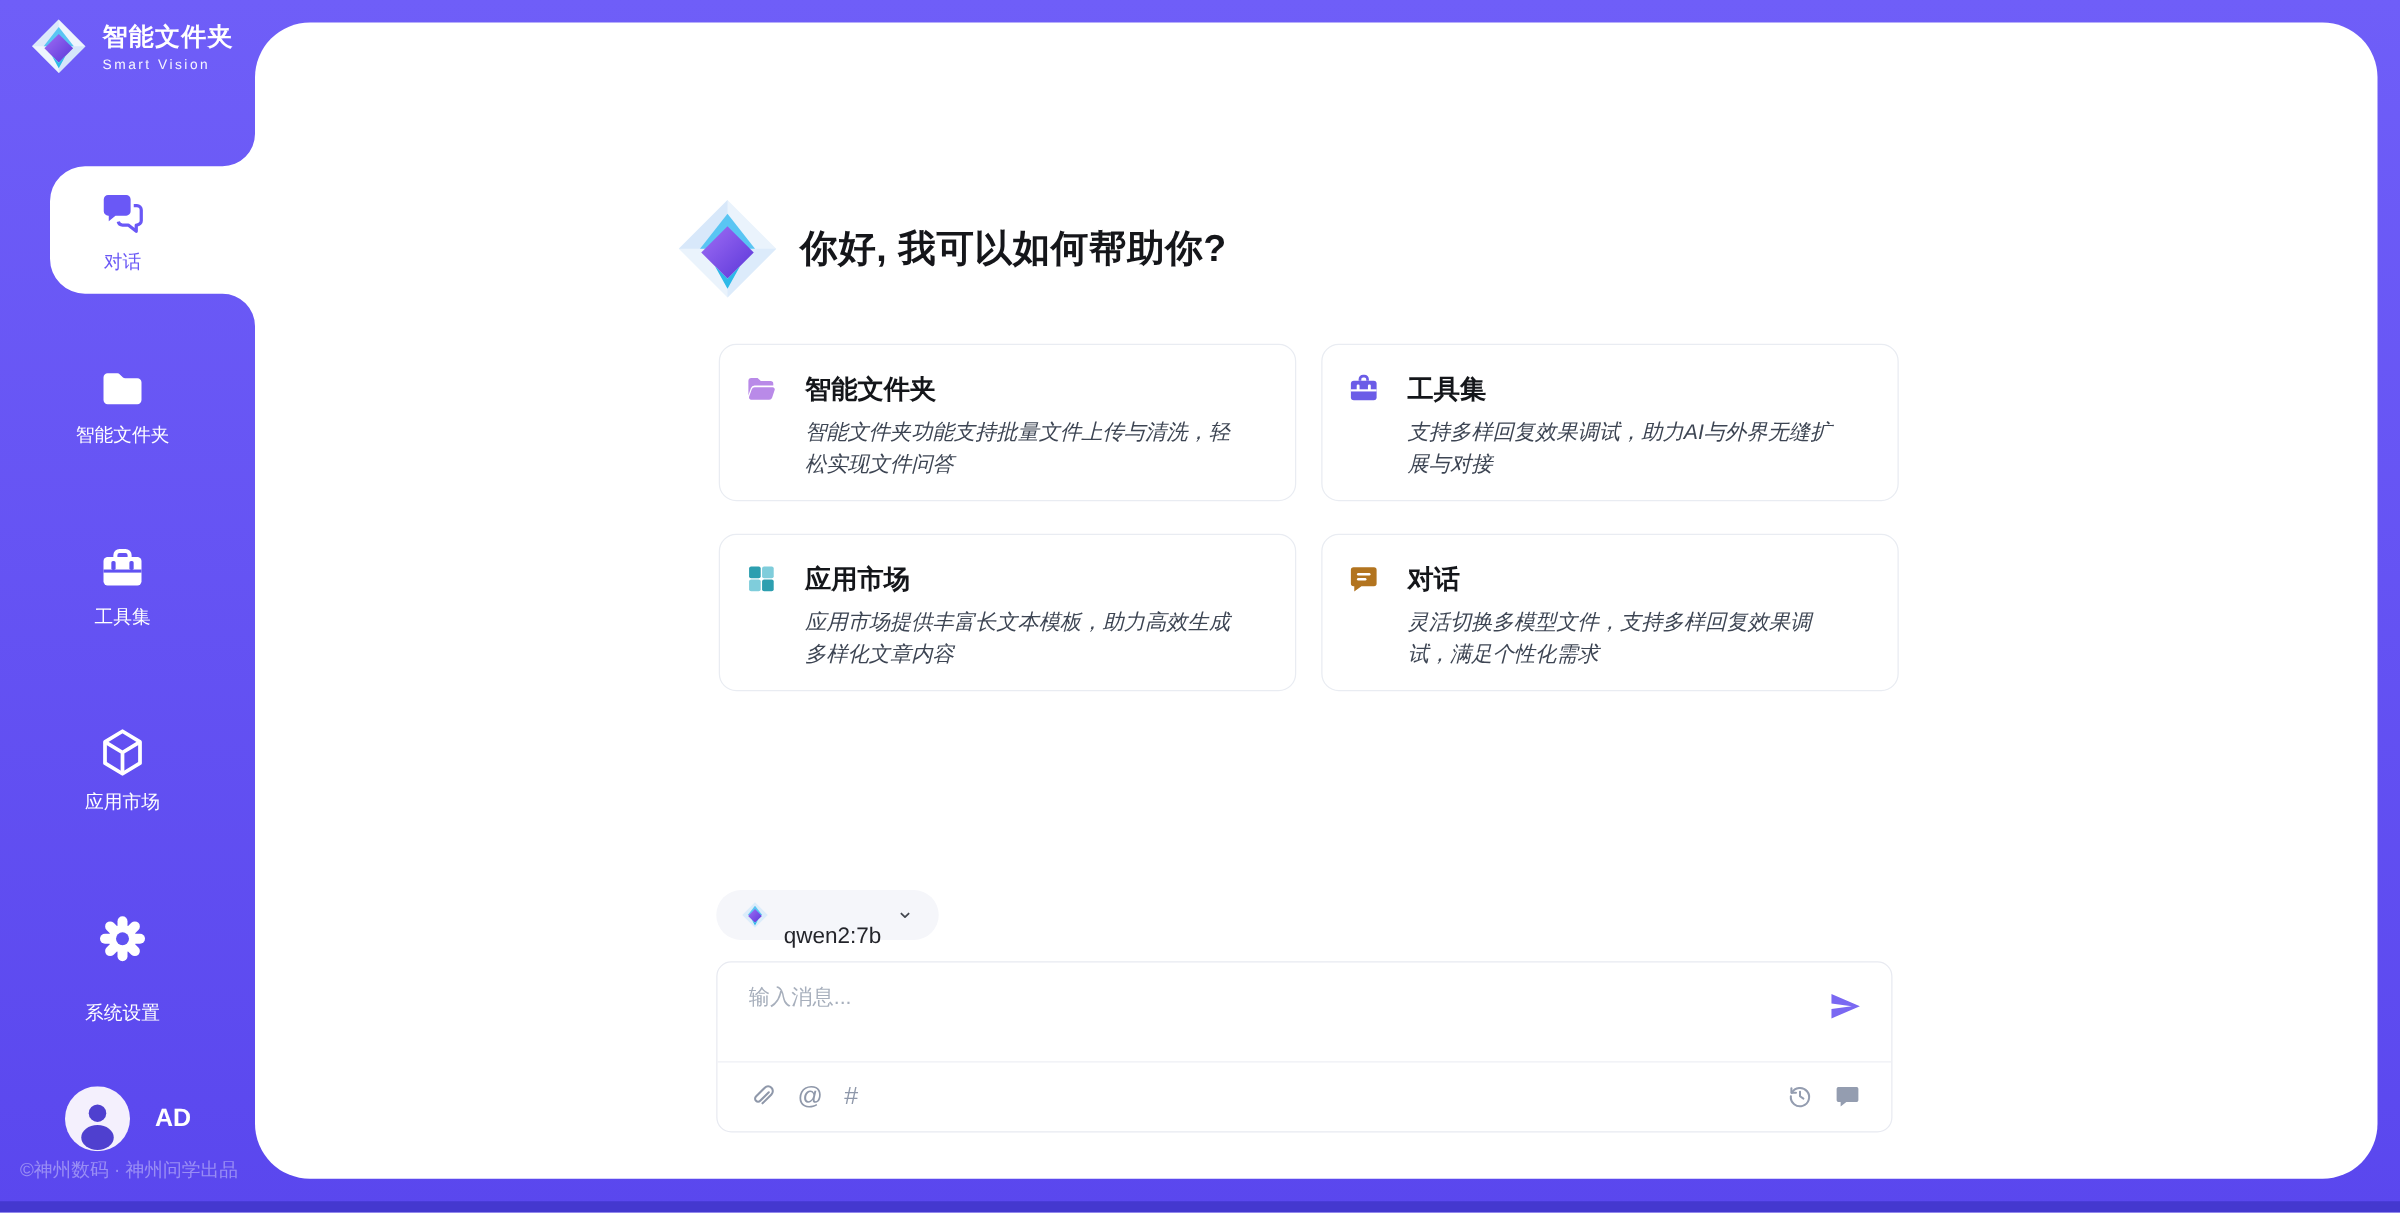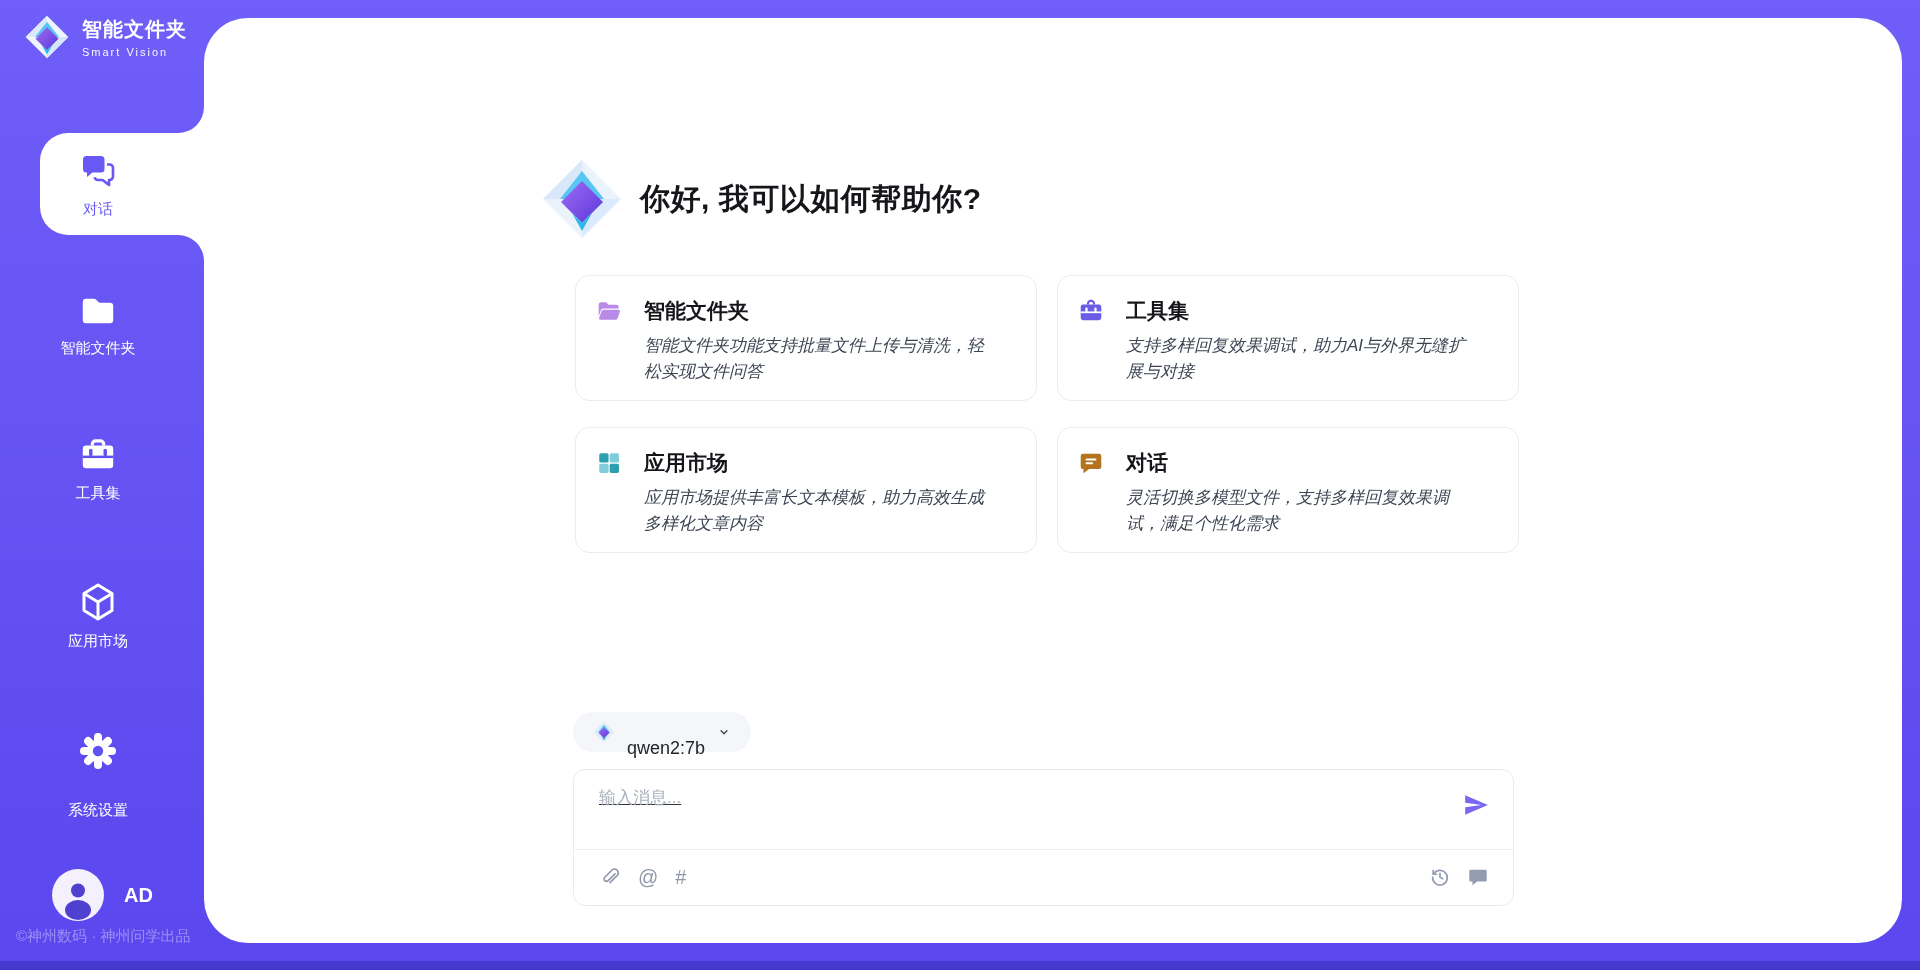--- a/index.html
+++ b/index.html
@@ -73,21 +73,21 @@
   .model-pill .model-name { font-size:18px; color:#23242a;margin-top:32px; }
 
   
   .composer {
     position:absolute; left:573px; top:769px; width:941px; height:137px;
     background:#fff; border:1px solid #e8eaf1; border-radius:12px;
   }
   .composer-input {
     position:absolute; left:25px; top:8px; width:820px; height:40px;
     border:none; outline:none; font-size:17px; color:#333;
-    font-family:"Liberation Sans","DejaVu Sans",sans-serif; background:transparent;text-decoration:underline;
+    font-family:"Liberation Sans","DejaVu Sans",sans-serif; background:transparent;
   }
   .composer-input::placeholder { color:#a7afbc; }
   .send-btn { position:absolute; right:24px; top:22px; width:26px; height:26px; cursor:pointer; }
   .composer-divider { position:absolute; left:0; right:0; top:79px; border-top:1px solid #eef0f5; }
   .composer-tools-left { position:absolute; left:25px; top:96px; display:flex; align-items:center; gap:17px; }
   .composer-tools-right { position:absolute; right:24px; top:96px; display:flex; align-items:center; gap:16px; }
   .tool-glyph { font-size:20px; color:#8f98aa; line-height:22px; cursor:pointer; }
   .tool-icon { width:22px; height:22px; cursor:pointer; }
 </style>
 </head>

